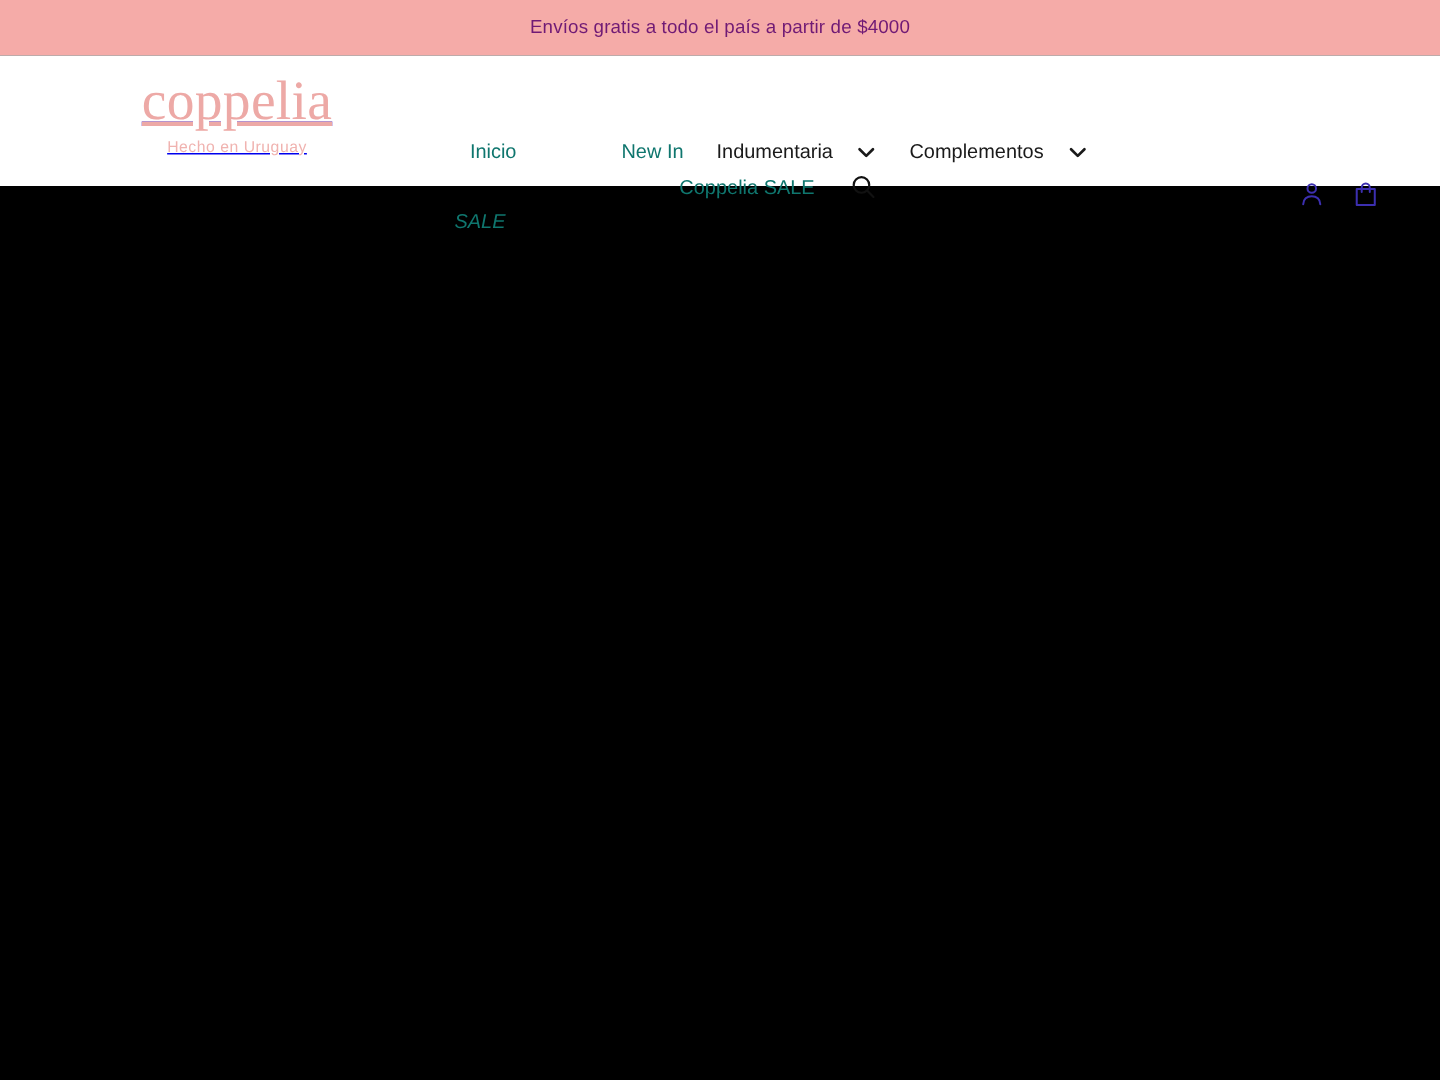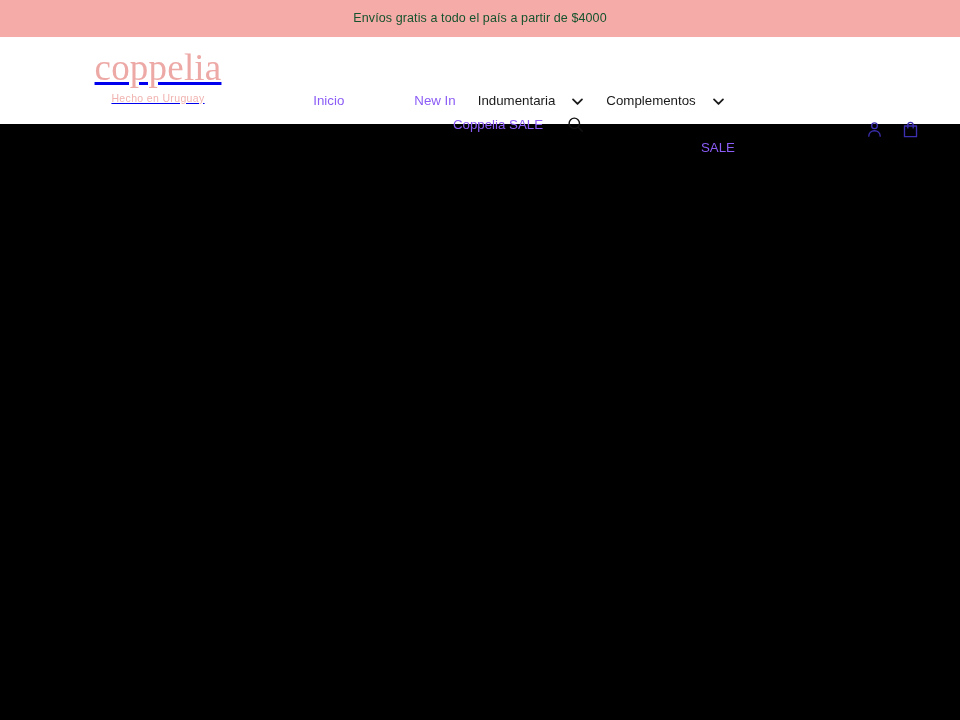--- a/index.html
+++ b/index.html
@@ -20,21 +20,21 @@
   .announcement-bar {
     width: 100%;
     height: 37px;
     background: #f5aba8;
     display: flex;
     align-items: center;
     justify-content: center;
   }
 
   .announcement-text {
-    color: #14532d;
+    color: #701a75;
     font-size: 12.5px;
     letter-spacing: 0.1px;
     line-height: 1;
   }
 
   
   .site-header {
     width: 100%;
     height: 87px;
     background: #ffffff;
@@ -52,20 +52,21 @@
     text-align: center;
   }
 
   .logo-wordmark {
     font-family: "Liberation Serif", serif;
     font-size: 37px;
     line-height: 1.02;
     color: #eda9a6;
     letter-spacing: 0.2px;
     display: block;
+    text-decoration: underline;
   }
 
   .logo-tagline {
     display: block;
     margin-top: 5px;
     font-size: 10.5px;
     color: #f0b3b0;
     letter-spacing: 0.35px;
   }
 
@@ -87,21 +88,21 @@
     display: inline-flex;
     align-items: center;
     gap: 7px;
     font-size: 13.3px;
     line-height: 1;
     white-space: nowrap;
     cursor: pointer;
     text-decoration: none;
   }
 
-  .nav-item.visited { color: #8b5cf6; margin-left: 48px; }
+  .nav-item.visited { color: #0f766e; margin-left: 48px; }
   .nav-item.plain   { color: #1a1a1a; gap: 16px; }
 
   .chevron-icon {
     display: inline-block;
     width: 13px;
     height: 13px;
     position: relative;
     top: 1px;
   }
   .chevron-icon svg { display: block; }
@@ -114,21 +115,22 @@
     height: 20px;
     cursor: pointer;
     background: none;
     border: none;
     padding: 0;
   }
 
   .nav-sale-wrap {
     flex-basis: 100%;
     display: flex;
-    justify-content: flex-end;
+    justify-content: flex-start;
+    font-style: italic;
   }
 
   
   .header-actions {
     position: absolute;
     right: 38px;
     top: 80px;
     display: flex;
     align-items: center;
     gap: 12px;

